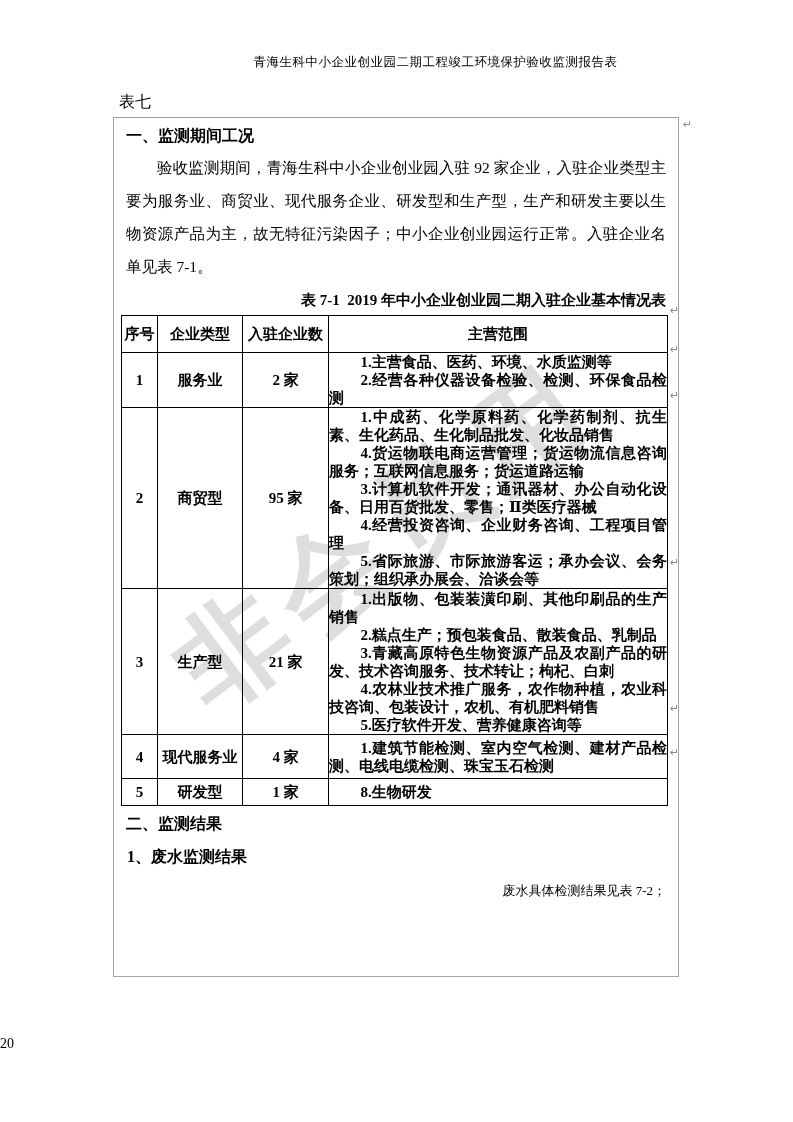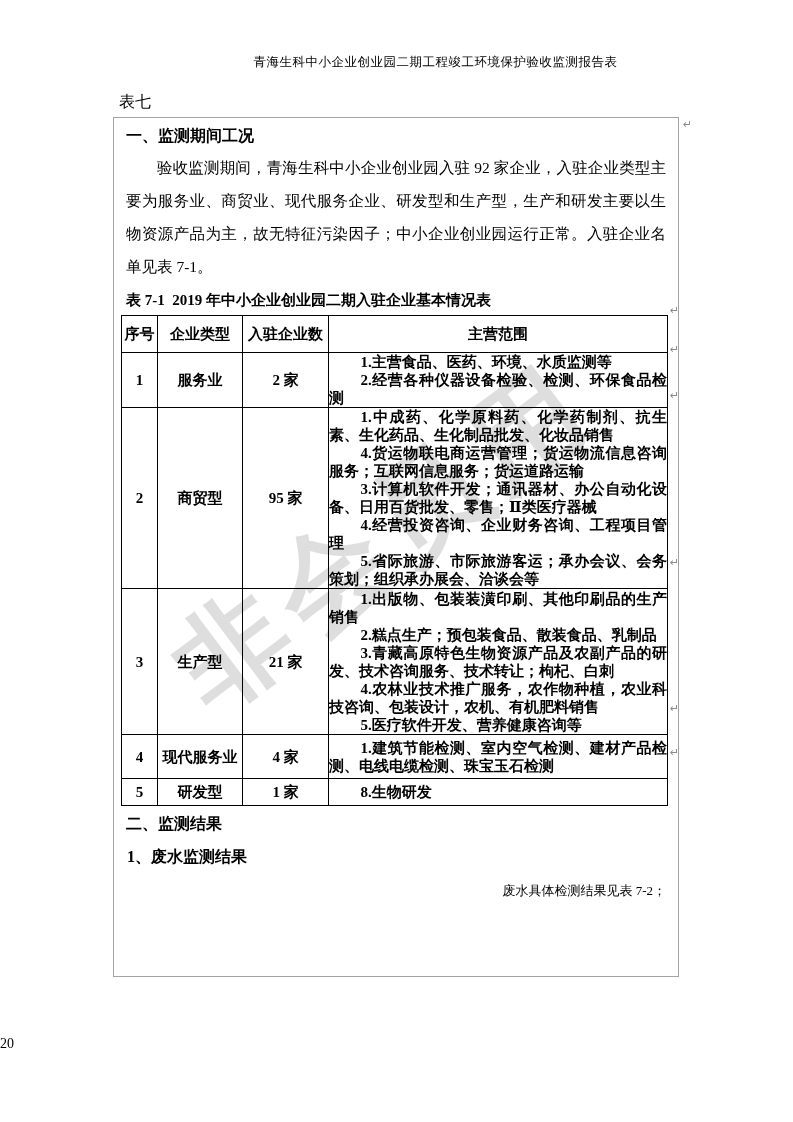--- a/index.html
+++ b/index.html
@@ -26,21 +26,21 @@
     position:absolute;left:113px;top:117px;width:564px;height:858px;
     border:1px solid #a3a3a3;z-index:1;background:transparent;
   }
   .box-inner{padding:7px 12px 0 12px;}
   .sec-heading{font-size:16px;font-weight:bold;line-height:22px;margin:0;}
   .intro-para{
     margin:4px 0 0 0;font-size:15.5px;line-height:33px;text-indent:2em;
     text-align:justify;text-justify:inter-ideograph;
   }
   .tbl-caption{
-    margin:9px 0 0 0;text-align:left;font-weight:bold;font-size:15px;line-height:17px;
+    margin:9px 0 0 0;text-align:right;font-weight:bold;font-size:15px;line-height:17px;
     white-space:pre;
   }
   table.companies{
     border-collapse:collapse;table-layout:fixed;width:546px;margin:6px 0 0 -5px;
     font-size:15px;background:transparent;padding-left:13px;
   }
   table.companies th,table.companies td{
     border:1.5px solid #000;padding:0;vertical-align:middle;background:transparent;font-weight:bold;
   }
   table.companies th{font-weight:bold;text-align:center;line-height:18px;}

